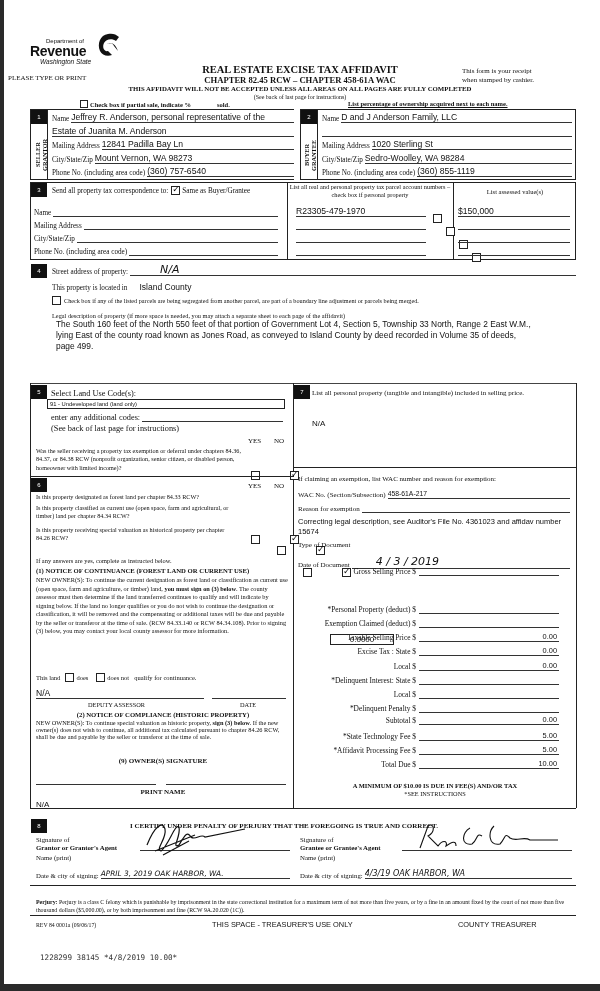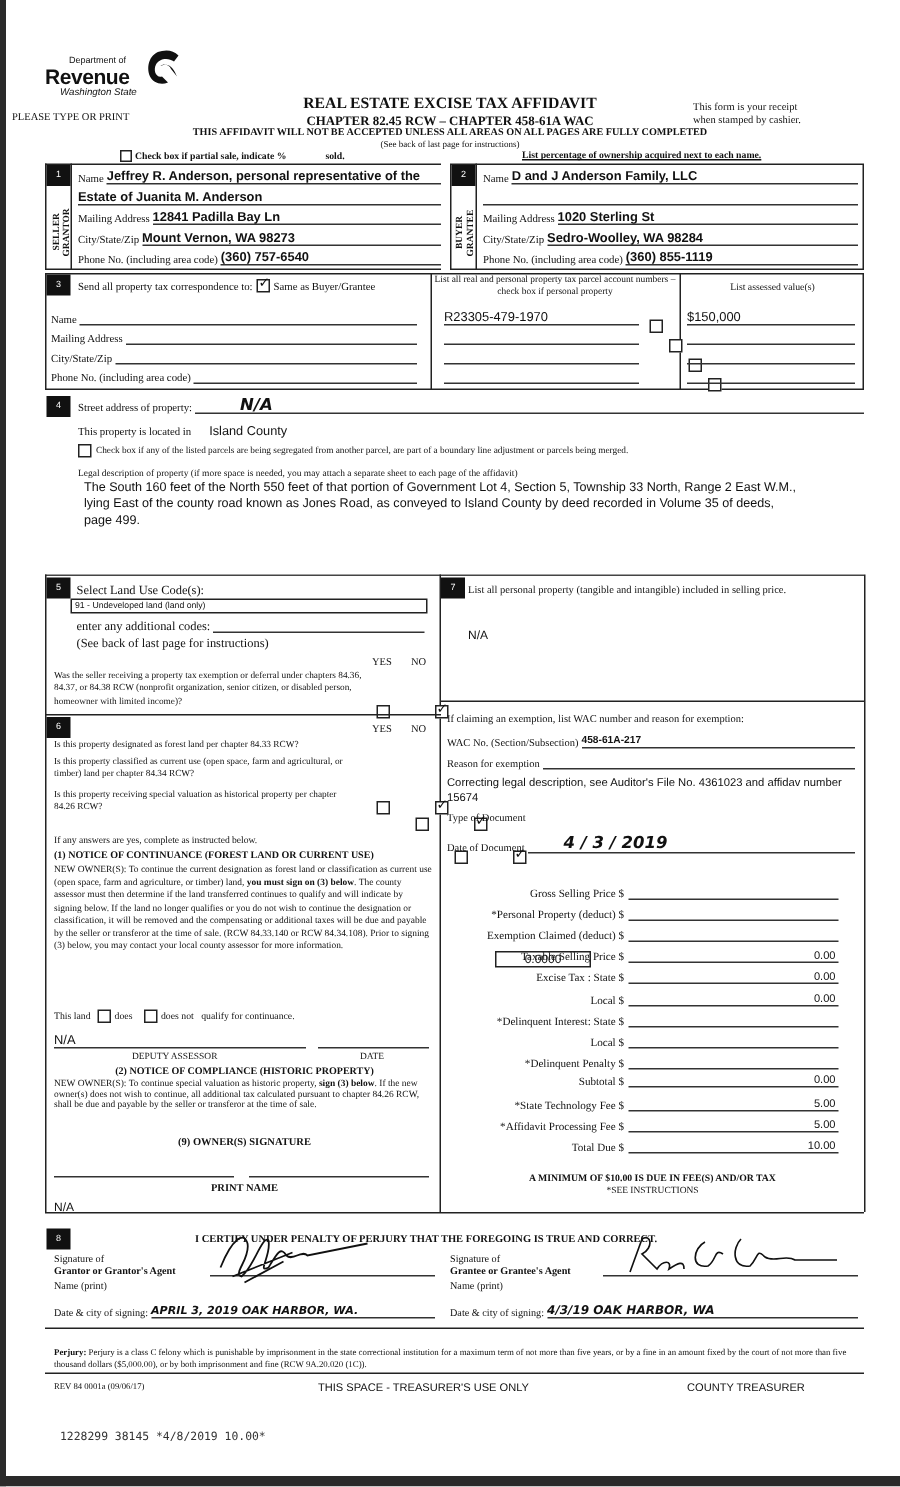--- a/index.html
+++ b/index.html
@@ -11,21 +11,21 @@
   .sans { font-family: "Liberation Sans", sans-serif; }
   .fill { font-family: "Liberation Sans", sans-serif; font-size: 8.6px; color: #111; }
   .hand { font-family: "DejaVu Sans", sans-serif; font-style: italic; color: #111; }
   .lbl { font-size: 7.2px; }
   .uline { border-bottom: 1px solid #333; }
   .box { border: 1px solid #222; }
   .num { position: absolute; background: #111; color: #fff; font-size: 6px; width: 16px; height: 14px; text-align: center; line-height: 14px; font-family: "Liberation Sans", sans-serif; }
   .cb { display: inline-block; width: 9px; height: 9px; border: 1px solid #222; vertical-align: middle; position: relative; background:#fff;}
   .cb.checked::after { content: "\2713"; position: absolute; left: 0; top: -3px; font-size: 9px; color: #111; font-family: "DejaVu Sans", sans-serif; }
   .row { position: absolute; display: flex; align-items: flex-end; white-space: nowrap; }
-  .row .line { flex: 1; border-bottom: 1px solid #333; margin-left: 2px; height: 11px; line-height: 11px; font-weight: bold; }
+  .row .line { flex: 1; border-bottom: 1px solid #333; margin-left: 2px; height: 11px; line-height: 11px; }
   .vlabel { position: absolute; writing-mode: vertical-rl; transform: rotate(180deg); font-size: 6.3px; text-align: center; font-weight: bold; line-height: 7px;}
   .money { position: absolute; display: flex; align-items: flex-end; font-size: 7.4px; white-space: nowrap; }
   .money .mlabel { width: 104px; text-align: right; }
   .money .mline { width: 140px; border-bottom: 1px solid #333; margin-left: 3px; height: 10px; text-align: right; font-family: "Liberation Sans", sans-serif; font-size: 7.4px; padding-right: 2px; line-height: 10px;}
 </style>
 </head>
 <body>
 
 
 
@@ -240,21 +240,21 @@
 <div class="abs fill" style="left:298px;top:517px;width:272px;font-size:7.5px;line-height:9.5px;">Correcting legal description, see Auditor's File No. 4361023 and affidav number 15674</div>
 <div class="row" style="left:298px;top:541px;width:272px;font-size:7px;">
   <span>Type of Document</span>
 </div>
 <div class="row" style="left:298px;top:555px;width:272px;font-size:7px;">
   <span>Date of Document</span>
   <span class="line hand" style="font-size:11px;height:14px;line-height:14px;padding-left:24px;">4 / 3 / 2019</span>
 </div>
 
 <div id="fee-rows">
-    <div class="money" style="left:312px;top:590px;">
+    <div class="money" style="left:312px;top:566px;">
          <span class="mlabel">Gross Selling Price $</span>
          <span class="mline"></span>
        </div>
     <div class="money" style="left:312px;top:604.1px;">
          <span class="mlabel">*Personal Property (deduct) $</span>
          <span class="mline"></span>
        </div>
     <div class="money" style="left:312px;top:618.2px;">
          <span class="mlabel">Exemption Claimed (deduct) $</span>
          <span class="mline"></span>

